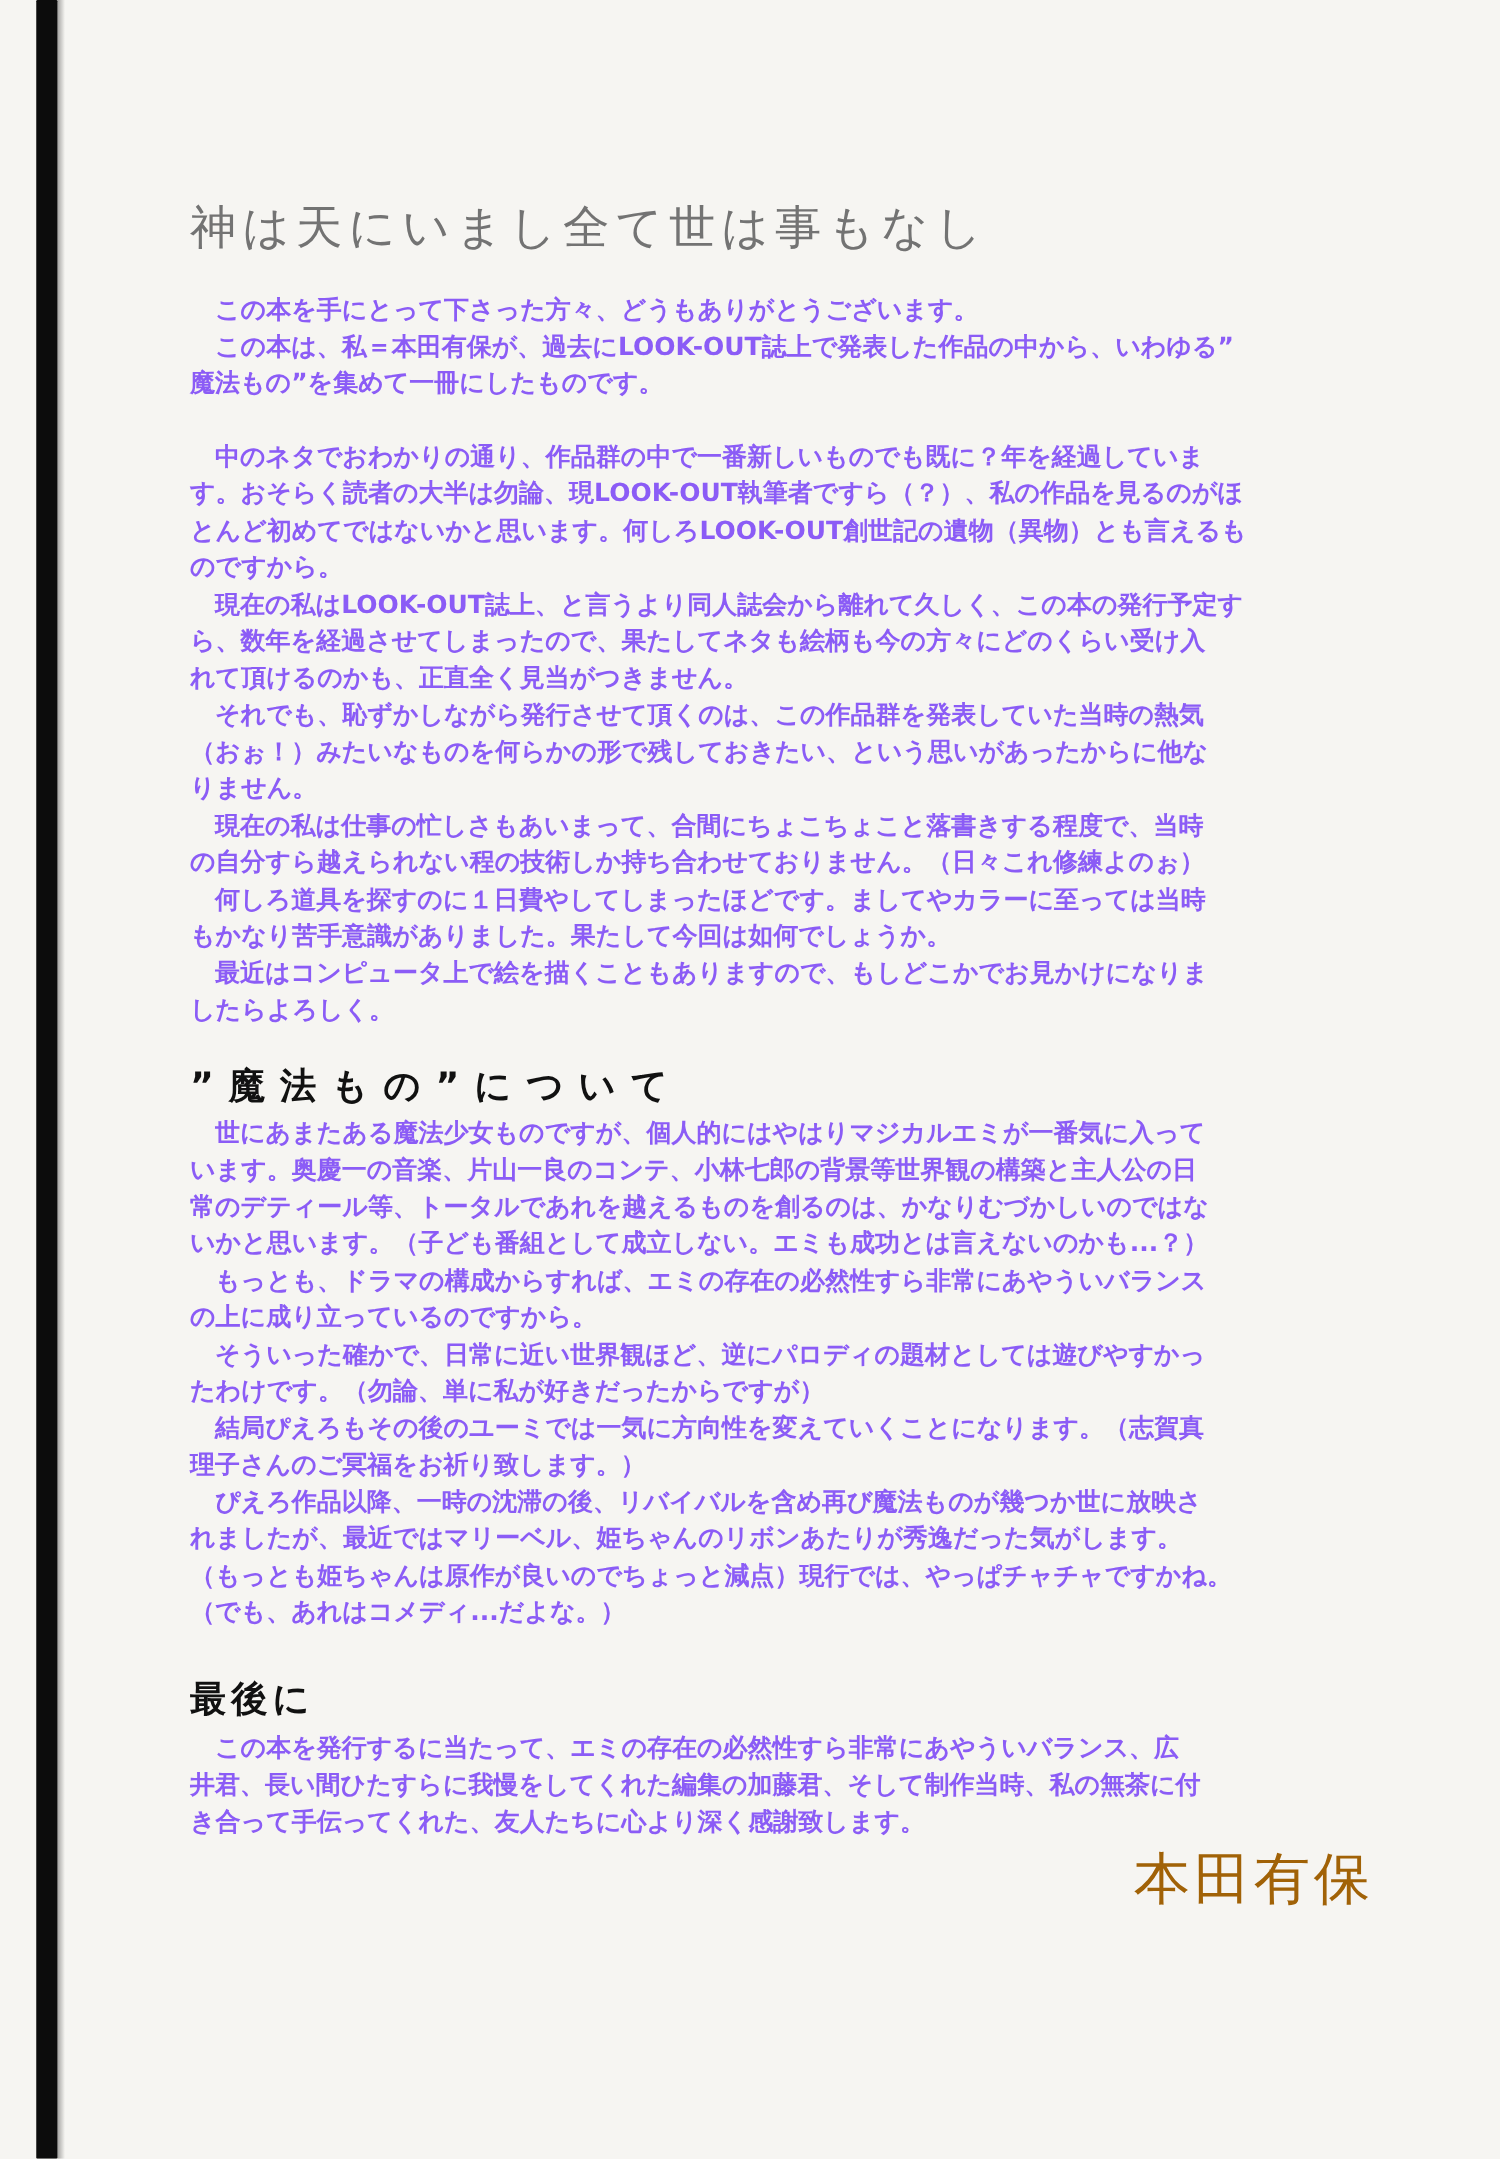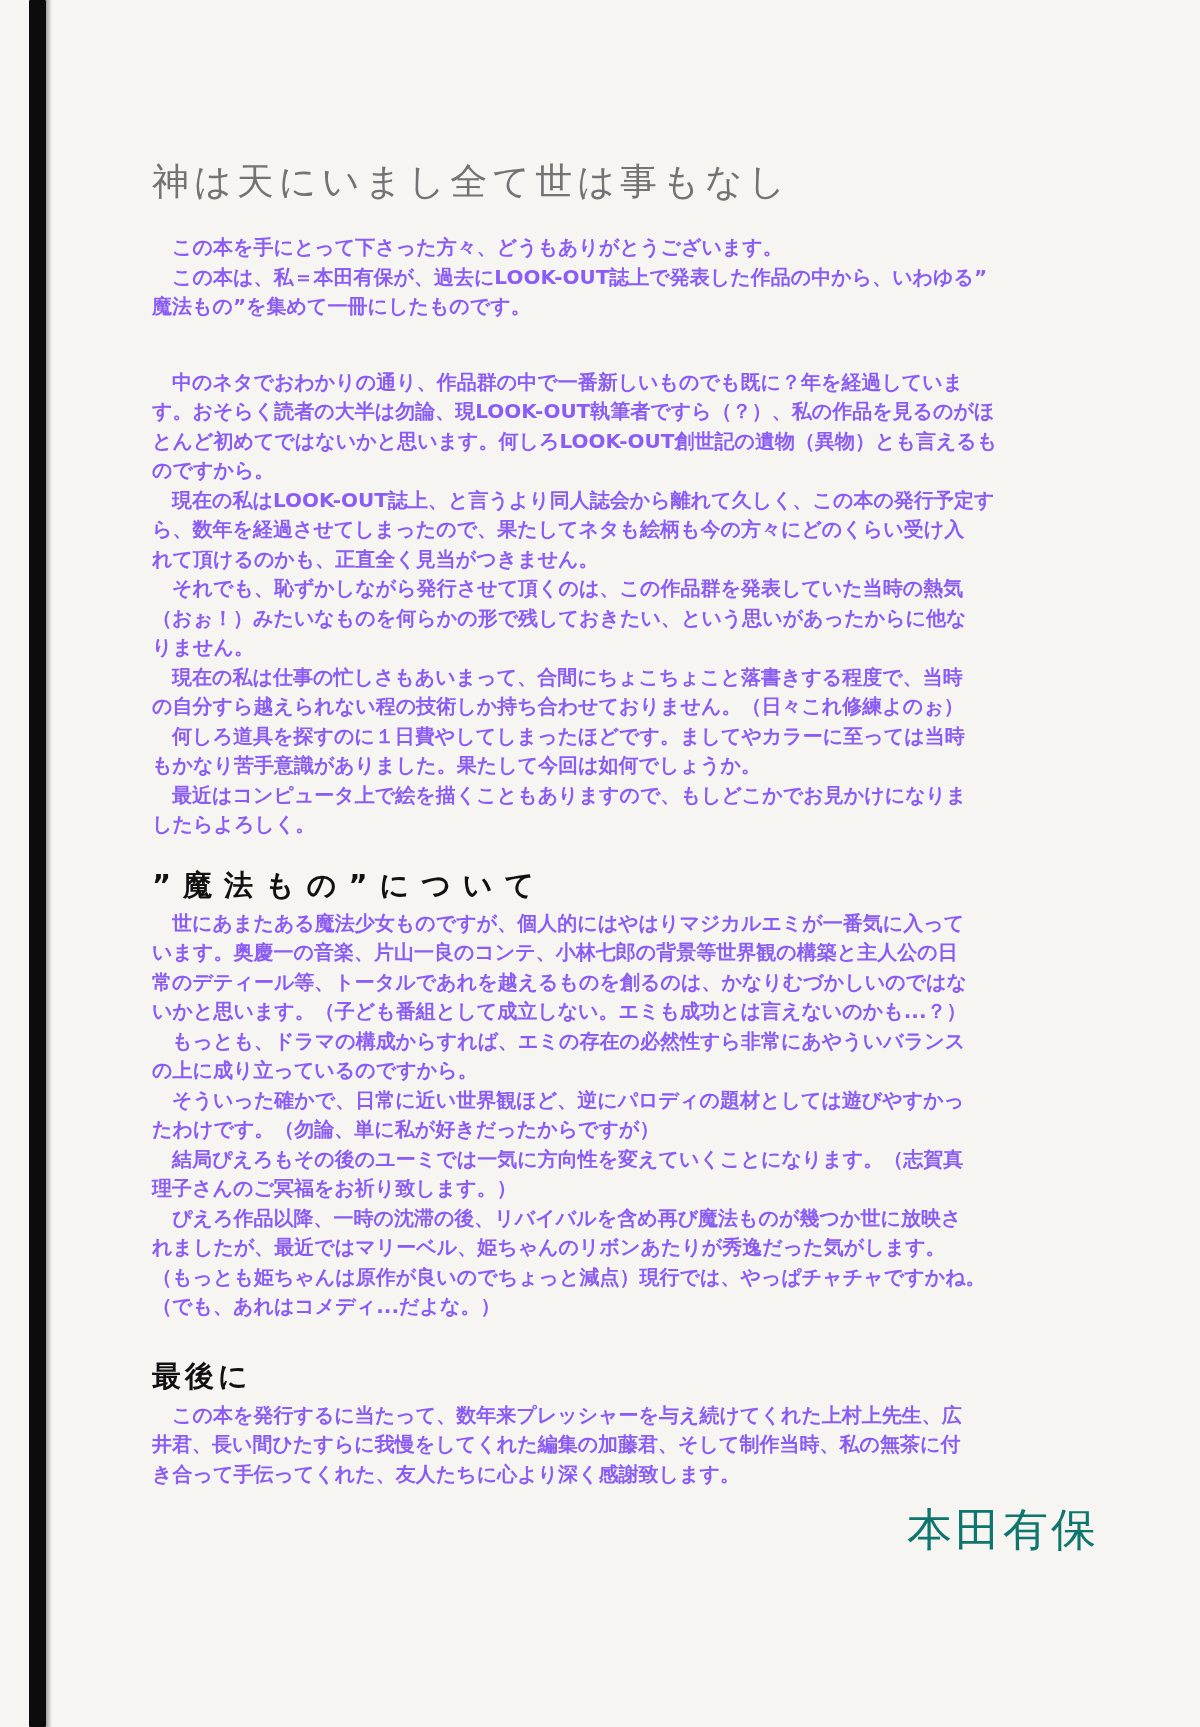--- a/index.html
+++ b/index.html
@@ -51,49 +51,49 @@
   }
   .lines {
     white-space: pre;
     font-size: 20px;
     font-weight: 600;
     line-height: 29.5px;
     letter-spacing: 0px;
     color: #8b5cf6;
   }
   .intro-block   { margin-top: 27px; }
-  .body-block    { margin-top: 46px; }
+  .body-block    { margin-top: 29px; }
   .sec-heading {
     margin: 0;
     font-size: 29px;
     font-weight: 800;
     color: #111;
   }
   .mahou-heading {
     margin-top: 26px;
     margin-bottom: 3px;
     letter-spacing: 12px;
   }
   .mahou-block   { margin-top: 2px; }
   .saigo-heading {
     margin-top: 35px;
     margin-bottom: 4px;
     letter-spacing: 4px;
     font-family: Liberation Mono, monospace;
   }
   .saigo-block   { margin-top: 2px; }
   .signature {
-    margin-top: 11px;
+    margin-top: 1px;
     margin-right: -42px;
     text-align: right;
     font-family: "DejaVu Serif", serif;
     font-size: 45px;
     font-weight: 500;
     letter-spacing: 3px;
-    color: #0f766e;
+    color: #a16207;
   }
 </style>
 </head>
 <body>
 
 <div>
 
   <div class="scan-bar"></div>
 
   <div class="content">
@@ -133,20 +133,20 @@
 たわけです。（勿論、単に私が好きだったからですが）
 　結局ぴえろもその後のユーミでは一気に方向性を変えていくことになります。（志賀真
 理子さんのご冥福をお祈り致します。）
 　ぴえろ作品以降、一時の沈滞の後、リバイバルを含め再び魔法ものが幾つか世に放映さ
 れましたが、最近ではマリーベル、姫ちゃんのリボンあたりが秀逸だった気がします。
 （もっとも姫ちゃんは原作が良いのでちょっと減点）現行では、やっぱチャチャですかね。
 （でも、あれはコメディ...だよな。）</div>
 
     <h2 class="sec-heading saigo-heading">最後に</h2>
 
-    <div class="lines saigo-block">　この本を発行するに当たって、数年来プレッシャーを与え続けてくれた上村上先生、広
+    <div class="lines saigo-block">　この本を発行するに当たって、エミの存在の必然性すら非常にあやういバランス、広
 井君、長い間ひたすらに我慢をしてくれた編集の加藤君、そして制作当時、私の無茶に付
 き合って手伝ってくれた、友人たちに心より深く感謝致します。</div>
 
     <div class="signature">本田有保</div>
 
   </div>
 </div>
 
 </body></html>

